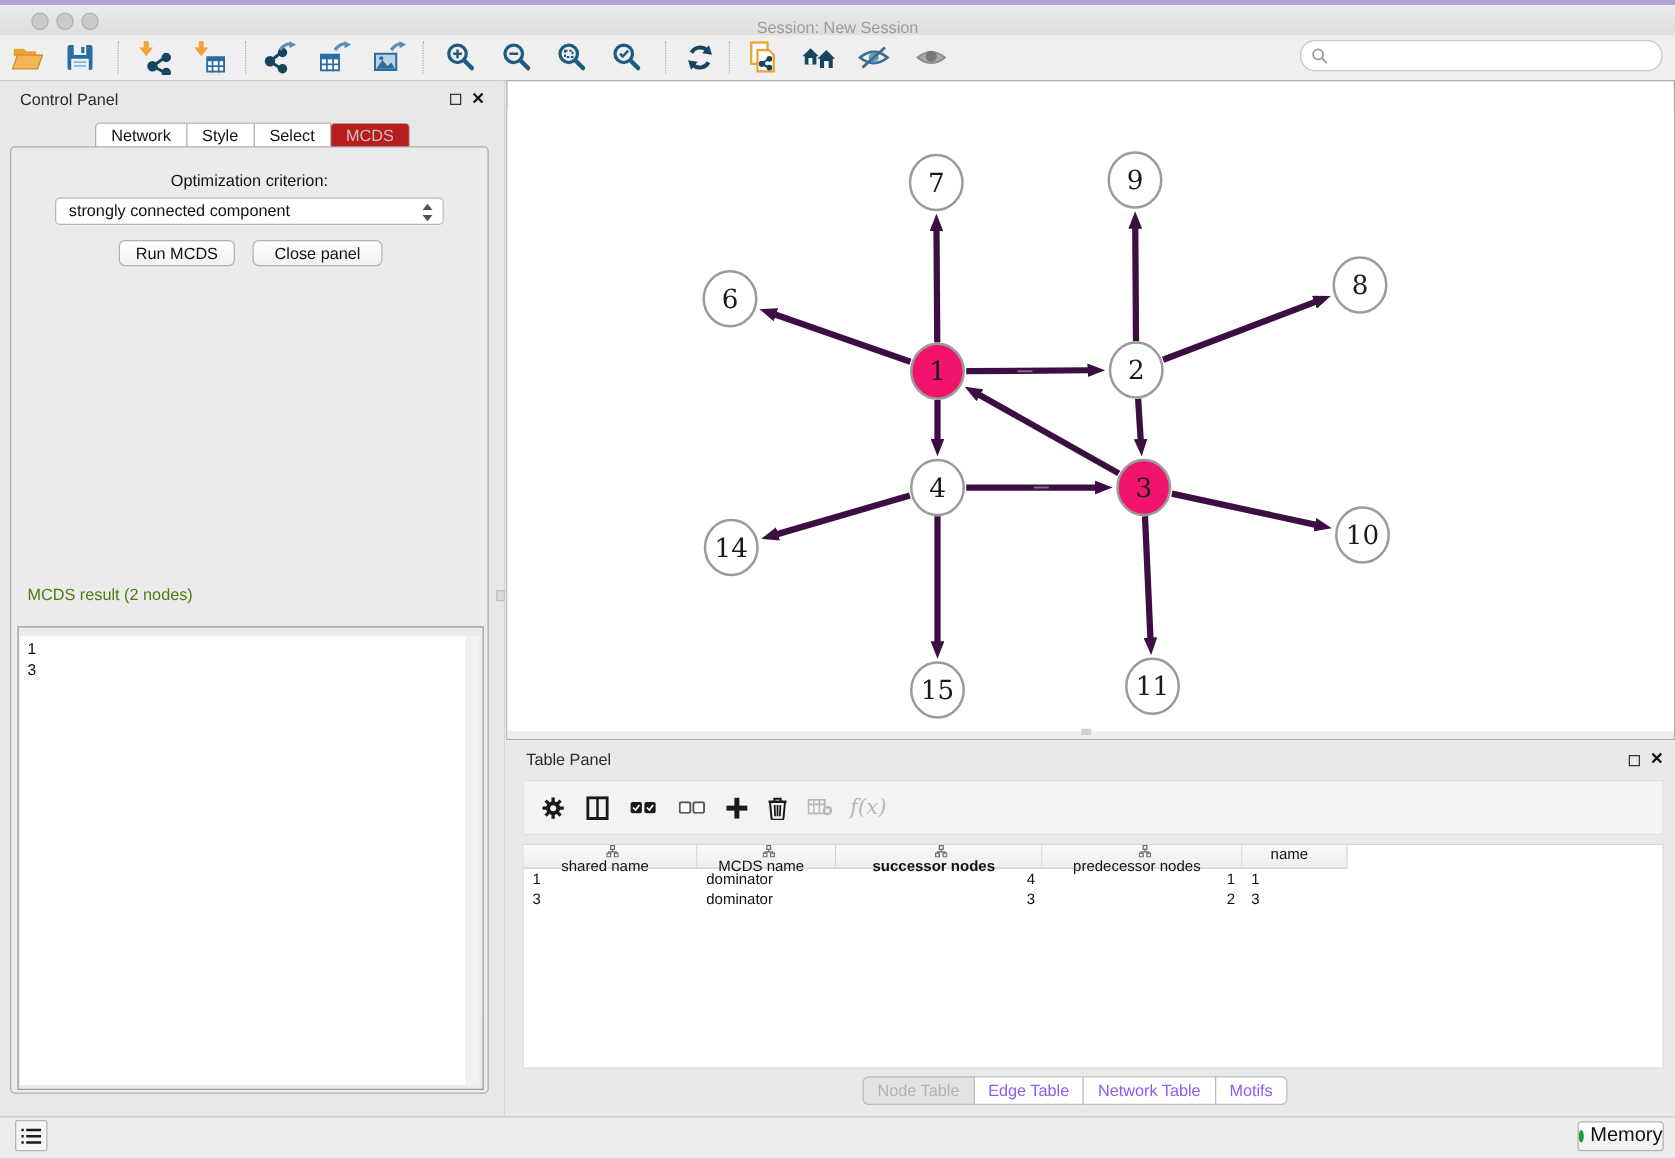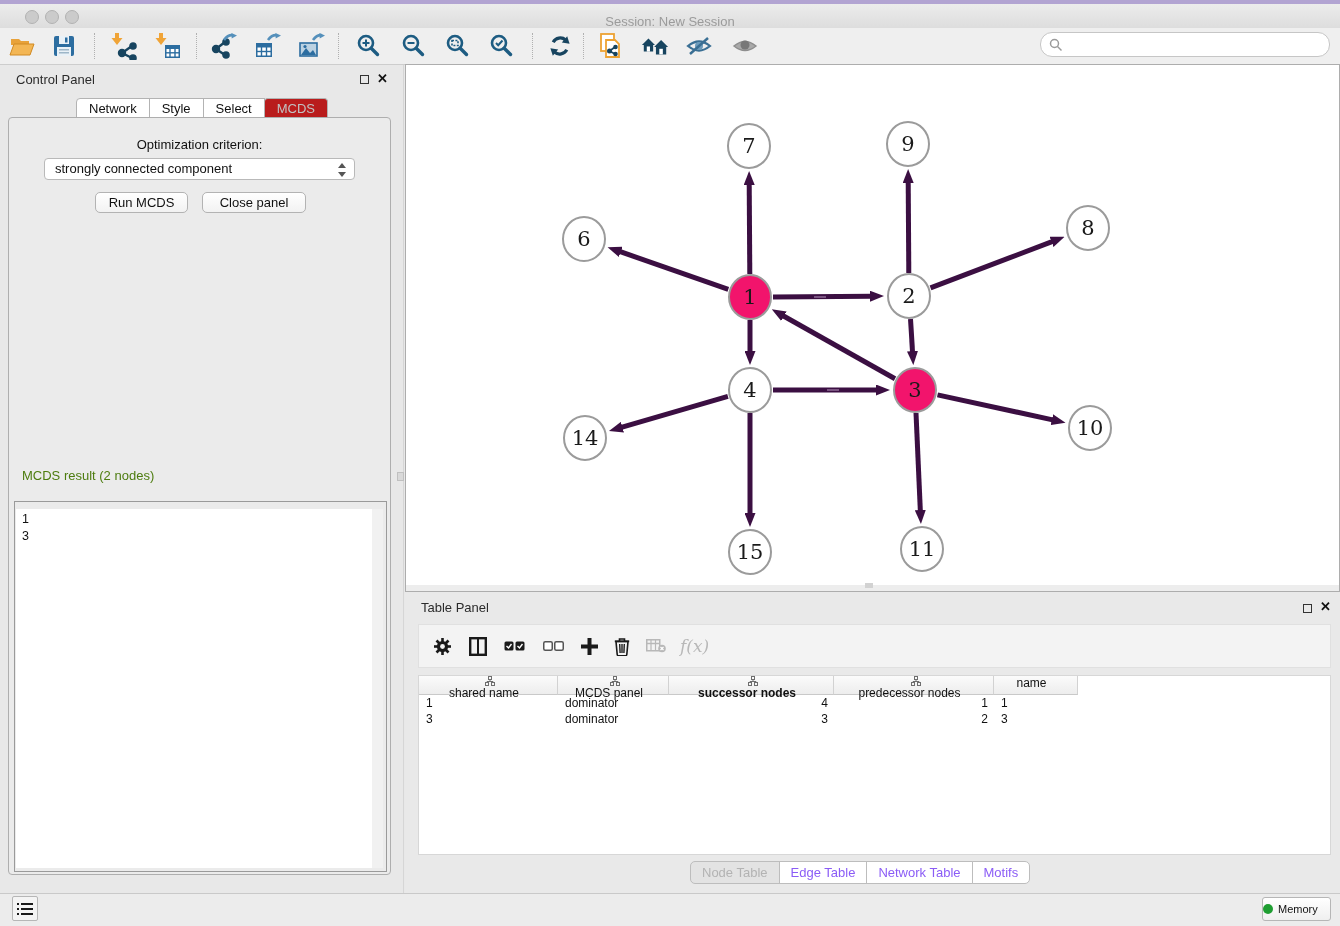--- a/index.html
+++ b/index.html
@@ -64,21 +64,21 @@
   .tcell{box-sizing:border-box;padding:1px 6px 0 7px;white-space:nowrap;overflow:hidden;}
   
   #tp-tabs{left:286px;top:269px;display:flex;height:23px;}
   .btab{height:23px;line-height:22px;padding:0 11px;font-size:13px;background:#fff;border:1px solid #bdbdbd;margin-left:-1px;color:#8b5cf6;box-sizing:border-box;}
   .btab.first{border-radius:5px 0 0 5px;}
   .btab.last{border-radius:0 5px 5px 0;}
   .btab.sel{background:#e3e3e3;color:#b3b3b3;}
   
   #statusbar{left:0;top:893px;width:1340px;height:33px;background:#ececec;border-top:1px solid #c9c9c9;box-sizing:border-box;}
   #list-btn{left:12px;top:896px;width:26px;height:25px;border:1px solid #b6b6b6;border-radius:2px;background:#f4f4f4;box-sizing:border-box;display:flex;align-items:center;justify-content:center;}
-  #memory-btn{left:1262px;top:897px;width:69px;height:24px;border:1px solid #b6b6b6;border-radius:3px;background:linear-gradient(#fff,#efefef);box-sizing:border-box;display:flex;align-items:center;justify-content:flex-start;font-size:11px;color:#111;}
+  #memory-btn{left:1262px;top:897px;width:69px;height:24px;border:1px solid #b6b6b6;border-radius:3px;background:linear-gradient(#fff,#efefef);box-sizing:border-box;display:flex;align-items:center;justify-content:flex-end;font-size:16px;color:#111;}
   #memory-dot{width:10px;height:10px;border-radius:50%;background:#1f9e32;margin-right:5px;}
 </style>
 </head>
 <body>
 
 <div id="app">
   <div class="abs" id="purple-strip"></div>
 
   <div class="abs" id="titlebar">
     <div class="mac-dot" style="left:24.5px"></div>
@@ -434,21 +434,21 @@
           </div>
           <div class="hcell" style="width: 111px;">
             <svg width="10" height="10" viewBox="0 0 10 10" style="margin-left:4px;flex:0 0 auto">
               <g fill="none" stroke="#6e6e6e" stroke-width="1">
                 <rect x="3.5" y="0.5" width="3" height="3"></rect>
                 <path d="M5,3.5 V5.5 M2,7 V5.5 H8 V7"></path>
                 <rect x="0.5" y="6.5" width="3" height="3"></rect>
                 <rect x="6.5" y="6.5" width="3" height="3"></rect>
               </g>
             </svg>
-            <span class="lbl">MCDS panel</span>
+            <span class="lbl">MCDS name</span>
           </div>
           <div class="hcell" style="width: 165px; font-weight: bold;">
             <svg width="10" height="10" viewBox="0 0 10 10" style="margin-left:4px;flex:0 0 auto">
               <g fill="none" stroke="#6e6e6e" stroke-width="1">
                 <rect x="3.5" y="0.5" width="3" height="3"></rect>
                 <path d="M5,3.5 V5.5 M2,7 V5.5 H8 V7"></path>
                 <rect x="0.5" y="6.5" width="3" height="3"></rect>
                 <rect x="6.5" y="6.5" width="3" height="3"></rect>
               </g>
             </svg>

